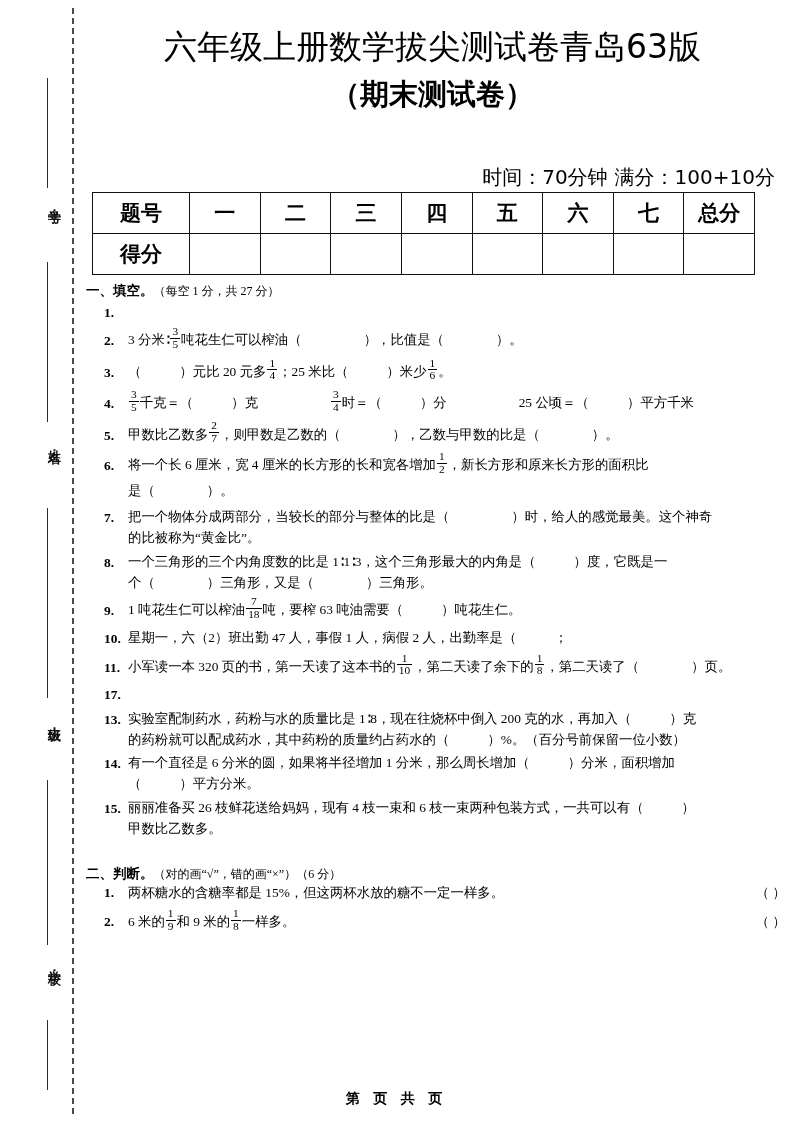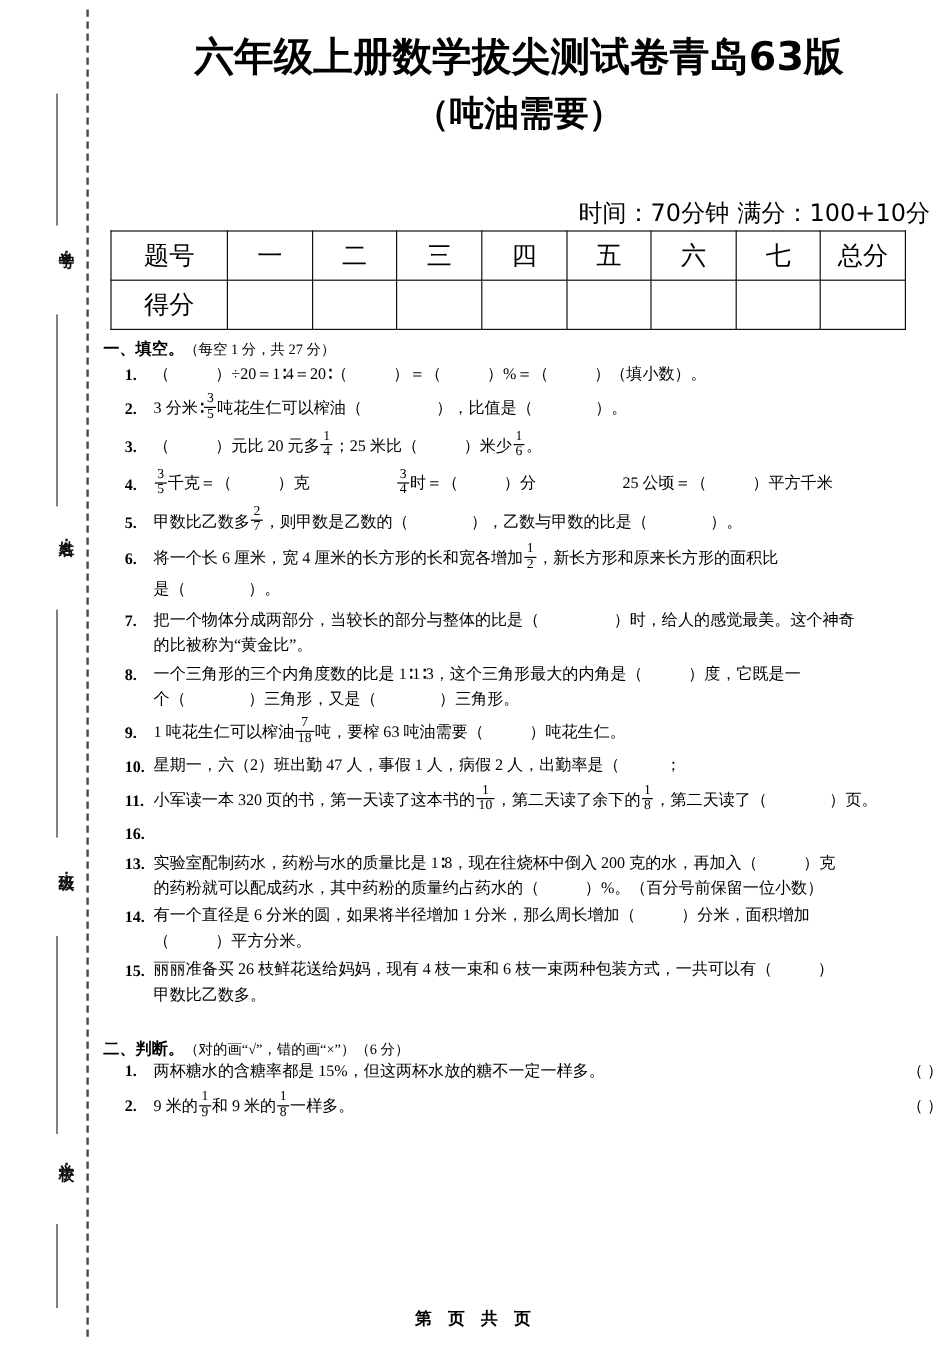--- a/index.html
+++ b/index.html
@@ -52,21 +52,21 @@
   .title-wrap {
     position: absolute;
     left: 90px;
     right: 18px;
     top: 26px;
     text-align: center;
   }
   .title-main {
     font-family: "DejaVu Sans", "Liberation Sans", sans-serif;
     font-size: 33px;
-    font-weight: bold;
+    font-weight: normal;
     line-height: 1.26;
     letter-spacing: 0px;
     white-space: nowrap;
   }
   .title-sub {
     font-family: "DejaVu Sans", "Liberation Sans", sans-serif;
     font-size: 29px;
     font-weight: bold;
     line-height: 1.3;
     margin-top: 8px;
@@ -90,21 +90,21 @@
     border-collapse: collapse;
     table-layout: fixed;
   }
   .score-table td {
     border: 1.6px solid #111;
     height: 38px;
     text-align: center;
     vertical-align: middle;
     font-family: "DejaVu Sans", "Liberation Sans", sans-serif;
     font-size: 21px;
-    font-weight: normal;
+    font-weight: bold;
   }
   .score-table td.head-col { width: 94px; }
 
   
   .content {
     position: absolute;
     left: 86px;
     top: 284px;
     width: 700px;
     font-size: 13.6px;
@@ -197,21 +197,21 @@
   <div class="seal-seg" style="top:780px;height:165px;"></div>
   <div class="seal-seg" style="top:1020px;height:70px;"></div>
 
   <div class="vlabel" style="top:200px;">学号：</div>
   <div class="vlabel" style="top:440px;">姓名：</div>
   <div class="vlabel" style="top:718px;">班级：</div>
   <div class="vlabel" style="top:960px;">学校：</div>
 
   <div class="title-wrap">
     <div class="title-main">六年级上册数学拔尖测试卷青岛63版</div>
-    <div class="title-sub">（吨油需要）</div>
+    <div class="title-sub">（期末测试卷）</div>
   </div>
 
   <div class="meta-line">
     <span>时间：70分钟</span><span class="gap"></span><span>满分：100+10分</span>
   </div>
 
   <table class="score-table">
     <tbody>
       <tr>
         <td class="head-col">题号</td>
@@ -239,21 +239,20 @@
   </table>
 
   <div class="content">
 
     <div class="sec-head">
       <span>一、填空。</span><span class="small">（每空 1 分，共 27 分）</span>
     </div>
 
     <div class="q">
       <span class="num">1.</span>
-      <span class="body"><span>（</span><span class="blank"></span><span>）÷20＝1∶4＝20∶（</span><span class="blank"></span><span>）＝（</span><span class="blank"></span><span>）%＝（</span><span class="blank"></span><span>）（填小数）。</span></span>
     </div>
 
     <div class="q tall">
       <span class="num">2.</span>
       <span class="body"><span>3 分米∶</span><span class="frac"><span class="n">3</span><span class="d">5</span></span><span>吨花生仁可以榨油（</span><span class="blank w3"></span><span>），比值是（</span><span class="blank w2"></span><span>）。</span></span>
     </div>
 
     <div class="q tall">
       <span class="num">3.</span>
       <span class="body"><span>（</span><span class="blank"></span><span>）元比 20 元多</span><span class="frac"><span class="n">1</span><span class="d">4</span></span><span>；25 米比（</span><span class="blank"></span><span>）米少</span><span class="frac"><span class="n">1</span><span class="d">6</span></span><span>。</span></span>
@@ -293,21 +292,21 @@
       <span class="num">10.</span>
       <span class="body"><span>星期一，六（2）班出勤 47 人，事假 1 人，病假 2 人，出勤率是（</span><span class="blank"></span><span>；</span></span>
     </div>
 
     <div class="q tall">
       <span class="num">11.</span>
       <span class="body"><span>小军读一本 320 页的书，第一天读了这本书的</span><span class="frac"><span class="n">1</span><span class="d">10</span></span><span>，第二天读了余下的</span><span class="frac"><span class="n">1</span><span class="d">8</span></span><span>，第二天读了（</span><span class="blank w2"></span><span>）页。</span></span>
     </div>
 
     <div class="q">
-      <span class="num">16.</span>
+      <span class="num">17.</span>
     </div>
 
     <div class="q">
       <span class="num">13.</span>
       <span class="body"><span>实验室配制药水，药粉与水的质量比是 1∶8，现在往烧杯中倒入 200 克的水，再加入（</span><span class="blank"></span><span>）克</span><br><span>的药粉就可以配成药水，其中药粉的质量约占药水的（</span><span class="blank"></span><span>）%。（百分号前保留一位小数）</span></span>
     </div>
 
     <div class="q">
       <span class="num">14.</span>
       <span class="body"><span>有一个直径是 6 分米的圆，如果将半径增加 1 分米，那么周长增加（</span><span class="blank"></span><span>）分米，面积增加</span><br><span>（</span><span class="blank"></span><span>）平方分米。</span></span>
@@ -323,21 +322,21 @@
     </div>
 
     <div class="judge-row" style="margin-top:6px;">
       <span class="num">1.</span>
       <span class="body">两杯糖水的含糖率都是 15%，但这两杯水放的糖不一定一样多。</span>
       <span class="ans">（    ）</span>
     </div>
 
     <div class="judge-row" style="margin-top:10px;line-height:2.0;">
       <span class="num">2.</span>
-      <span class="body"><span>9 米的</span><span class="frac"><span class="n">1</span><span class="d">9</span></span><span>和 9 米的</span><span class="frac"><span class="n">1</span><span class="d">8</span></span><span>一样多。</span></span>
+      <span class="body"><span>6 米的</span><span class="frac"><span class="n">1</span><span class="d">9</span></span><span>和 9 米的</span><span class="frac"><span class="n">1</span><span class="d">8</span></span><span>一样多。</span></span>
       <span class="ans">（    ）</span>
     </div>
 
   </div>
 
   <div class="footer">第 页 共 页</div>
 
 </div>
 
 </body></html>

